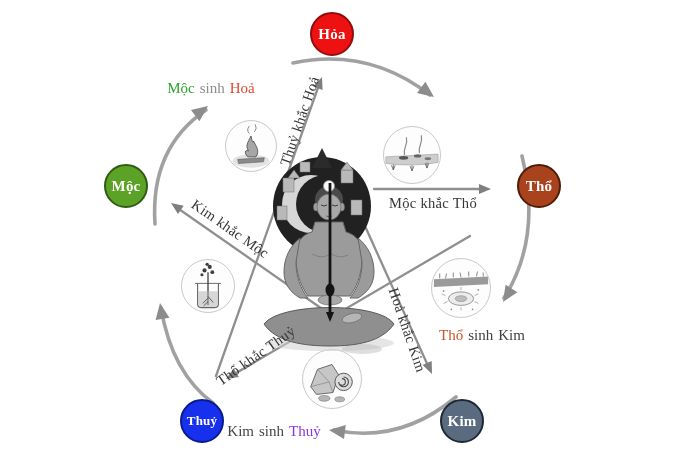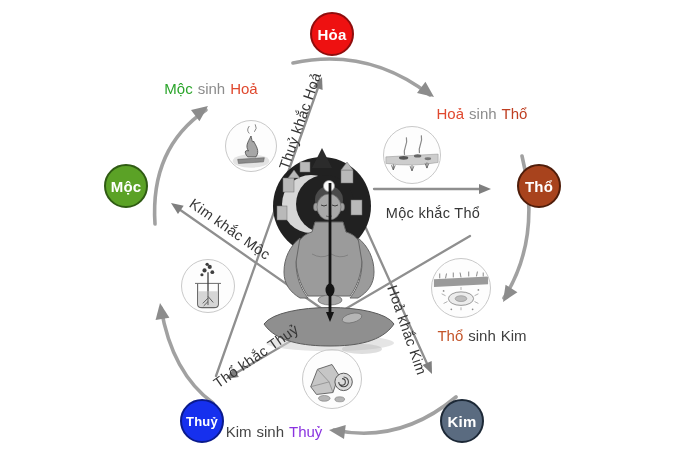--- a/index.html
+++ b/index.html
@@ -1,17 +1,17 @@
 <!DOCTYPE html>
 <html><head>
 <meta charset="utf-8">
 <style>
   html,body{margin:0;padding:0;background:#ffffff;}
   #stage{position:relative;width:576px;height:466px;background:#ffffff;overflow:hidden;
-         font-family:Liberation Sans, sans-serif;}
+         font-family:Liberation Serif, serif;}
   svg.layer{position:absolute;left:0;top:0;pointer-events:none;}
   
   .badge{position:absolute;width:44px;height:44px;box-sizing:border-box;border-radius:50%;
          border:2px solid #000;display:flex;align-items:center;justify-content:center;
          color:#fff;font-weight:bold;font-size:15px;z-index:40;letter-spacing:.2px;}
   .badge.small{font-size:13px;}
   
   .lbl{position:absolute;white-space:nowrap;font-size:15px;z-index:50;
        transform:translate(-50%,-50%);}
   .lbl span{display:inline-block;}
@@ -176,29 +176,26 @@
 
   <div class="badge" style="left: 310px; top: 12px; background-color: rgb(238, 17, 17); border-color: rgb(143, 13, 13);">Hỏa</div>
   <div class="badge" style="left: 517px; top: 164px; background-color: rgb(168, 67, 29); border-color: rgb(79, 29, 10);">Thổ</div>
   <div class="badge" style="left: 440px; top: 399px; background-color: rgb(90, 107, 128); border-color: rgb(28, 40, 54);">Kim</div>
   <div class="badge small" style="left: 180px; top: 399px; background-color: rgb(22, 48, 238); border-color: rgb(10, 26, 140);">Thuỷ</div>
   <div class="badge" style="left: 104px; top: 164px; background-color: rgb(91, 162, 38); border-color: rgb(47, 91, 19);">Mộc</div>
 
   <div class="lbl" style="left:211px;top:88px;">
     <span style="color: rgb(43, 165, 43);">Mộc</span><span style="color: rgb(140, 140, 140);">sinh</span><span style="color: rgb(224, 73, 47);">Hoả</span>
   </div>
-  <div class="lbl" style="left:482px;top:113px;">
-    <span style="color: rgb(224, 73, 47);">Hoả</span><span style="color: rgb(140, 140, 140);">sinh</span><span style="color: rgb(191, 63, 34);">Thổ</span>
-  </div>
   <div class="lbl" style="left:482px;top:335px;">
     <span style="color: rgb(196, 85, 42);">Thổ</span><span style="color: rgb(63, 63, 63);">sinh</span><span style="color: rgb(63, 63, 63);">Kim</span>
   </div>
   <div class="lbl" style="left:274px;top:431px;">
     <span style="color: rgb(70, 70, 70);">Kim</span><span style="color: rgb(70, 70, 70);">sinh</span><span style="color: rgb(138, 51, 224);">Thuỷ</span>
   </div>
 
   <div class="lbl khac" style="left:300px;top:121px;transform:translate(-50%,-50%) rotate(-71deg);">Thuỷ khắc Hoả</div>
-  <div class="lbl khac" style="left:433px;top:213px;">Mộc khắc Thổ</div>
+  <div class="lbl khac" style="left:433px;top:203px;">Mộc khắc Thổ</div>
   <div class="lbl khac" style="left:230px;top:229px;transform:translate(-50%,-50%) rotate(35deg);">Kim khắc Mộc</div>
   <div class="lbl khac" style="left:407px;top:330px;transform:translate(-50%,-50%) rotate(71deg);">Hoả khắc Kim</div>
   <div class="lbl khac" style="left:256px;top:356px;transform:translate(-50%,-50%) rotate(-35deg);">Thổ khắc Thuỷ</div>
 
 </div>
 
 </body></html>

